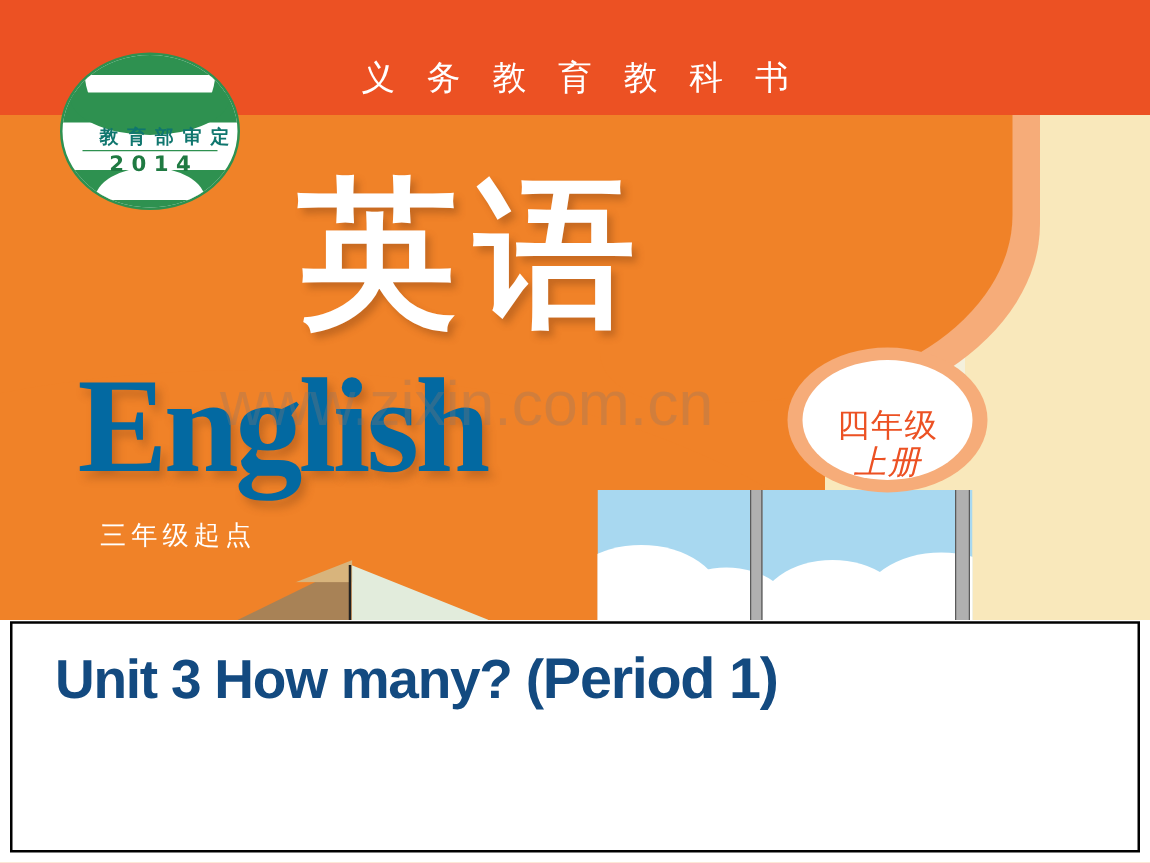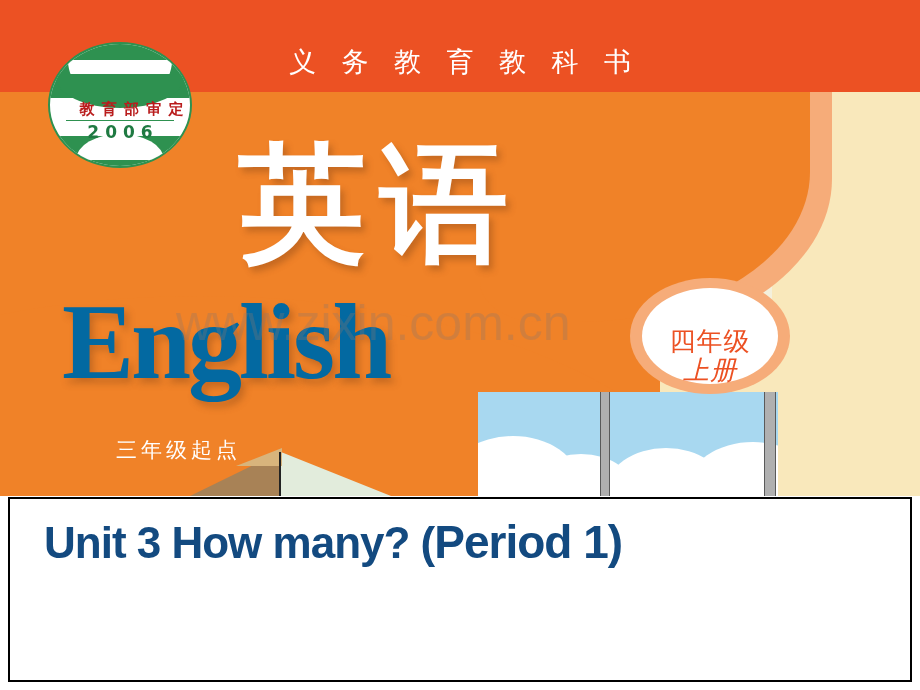--- a/index.html
+++ b/index.html
@@ -170,21 +170,21 @@
     background: #ffffff;
     border-radius: 50% 50% 0 0 / 100% 100% 0 0;
   }
   .seal-label {
     position: absolute;
     left: 0; top: 56px;
     width: 164px;
     text-align: center;
     font-size: 15px;
     font-weight: bold;
-    color: #b91c1c;
+    color: #0f766e;
     letter-spacing: 1px;
     font-family: "DejaVu Sans", sans-serif;
     z-index: 3;
   }
   .seal-rule {
     position: absolute;
     left: 16px; top: 76px;
     width: 108px; height: 1px;
     background: #2e9150;
     z-index: 3;
@@ -241,27 +241,26 @@
     color: #0369a1;
     font-weight: bold;
     font-family: Liberation Serif, serif;
     text-shadow: 4px 5px 7px rgba(120,60,20,0.35);
     letter-spacing: -3px;
     z-index: 30;
   }
   .subtitle-cn {
     position: absolute;
     left: 80px;
-    top: 436px;
+    top: 414px;
     font-size: 21px;
     color: #ffffff;
     letter-spacing: 4px;
     font-family: "DejaVu Sans", sans-serif;
     z-index: 30;
-    margin-left: 36px;
   }
 
   
   .grade-ring {
     position: absolute;
     left: 630px;
     top: 278px;
     width: 160px;
     height: 116px;
     border-radius: 50%;
@@ -454,21 +453,21 @@
     <div class="header-title">义 务 教 育 教 科 书</div>
 
     <div class="seal">
       <div class="seal-top-arc"></div>
       <div class="seal-notch"></div>
       <div class="seal-book"></div>
       <div class="seal-bottom-arc"></div>
       <div class="seal-bottom-notch"></div>
       <div class="seal-label">教 育 部 审 定</div>
       <div class="seal-rule"></div>
-      <div class="seal-year">2006</div>
+      <div class="seal-year">2014</div>
     </div>
 
     <div class="title-cn">英语</div>
     <div class="title-en">English</div>
     <div class="subtitle-cn">三年级起点</div>
 
     <div class="watermark">www.zixin.com.cn</div>
 
     <div class="grade-ring"></div>
     <div class="grade-oval">

